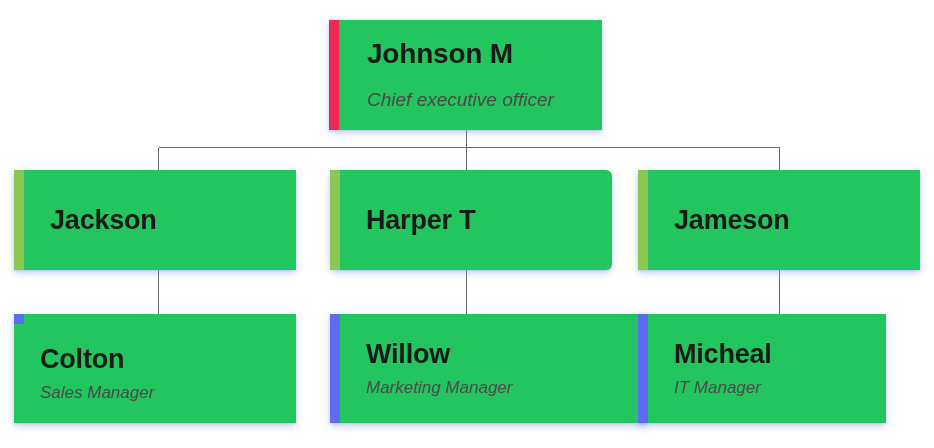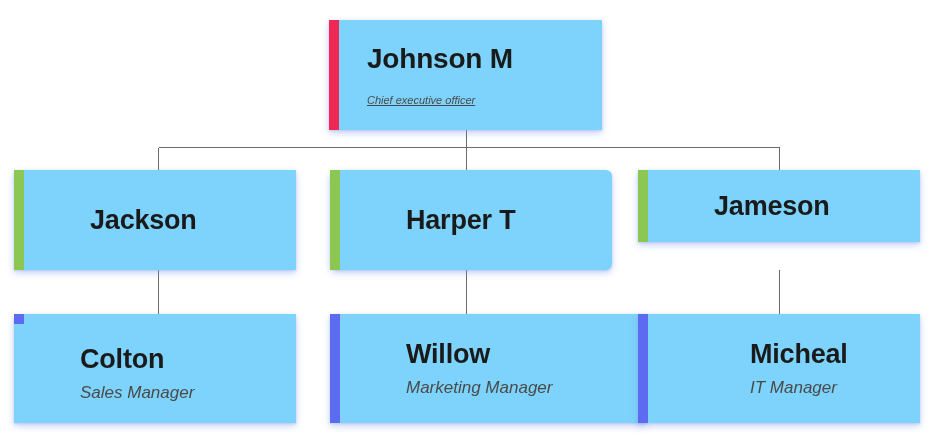--- a/index.html
+++ b/index.html
@@ -27,21 +27,21 @@
     width: 934px;
     height: 448px;
     pointer-events: none;
   }
 
   
   .node {
     position: absolute;
     display: flex;
     align-items: stretch;
-    background: #7dd3fc;
+    background: #22c55e;
     box-shadow: 0 3px 7px rgba(120,150,235,0.42),
                 0 1px 2px rgba(140,160,220,0.30);
     box-sizing: border-box;
   }
   .node-accent {
     width: 10px;
     flex: 0 0 10px;
     align-self: stretch;
   }
   .node-body {
@@ -65,22 +65,22 @@
     font-size: 17px;
     font-style: italic;
     color: #4a4a4a;
     line-height: 1.2;
     margin-top: 9px;
     white-space: nowrap;
   }
 
   
   .level-0 .node-name { font-size: 28px; }
-  .level-0 .node-title { font-size: 11px; margin-top: 20px; text-decoration: underline; }
-  .level-1 .node-body, .level-2 .node-body { padding-left: 26px; margin-left: 40px; }
+  .level-0 .node-title { font-size: 19px; margin-top: 20px; }
+  .level-1 .node-body, .level-2 .node-body { padding-left: 26px; }
 </style>
 </head>
 <body>
 
 <div id="org-chart">
 
   <svg class="connector-layer" width="934" height="448" viewBox="0 0 934 448" xmlns="http://www.w3.org/2000/svg">
     <g stroke="#6B6B6B" stroke-width="1.3" fill="none" shape-rendering="crispEdges">
 
       <path d="M466.5 130 L466.5 170"></path>
@@ -111,21 +111,21 @@
     </div>
   </div>
 
   <div class="node level-1" style="left:330px; top:170px; width:282px; height:100px;border-radius:6px;">
     <div class="node-accent" style="background:#8CC653;"></div>
     <div class="node-body">
       <div class="node-name">Harper T</div>
     </div>
   </div>
 
-  <div class="node level-1" style="left:638px; top:170px; width:282px; height:72px;">
+  <div class="node level-1" style="left:638px; top:170px; width:282px; height:100px;">
     <div class="node-accent" style="background:#8CC653;"></div>
     <div class="node-body">
       <div class="node-name">Jameson</div>
     </div>
   </div>
 
   <div class="node level-2" style="left:14px; top:314px; width:282px; height:109px;flex-direction:column;">
     <div class="node-accent" style="background:#5C6BF0;"></div>
     <div class="node-body">
       <div class="node-name">Colton</div>
@@ -134,21 +134,21 @@
   </div>
 
   <div class="node level-2" style="left:330px; top:314px; width:316px; height:109px;">
     <div class="node-accent" style="background:#5C6BF0;"></div>
     <div class="node-body">
       <div class="node-name">Willow</div>
       <div class="node-title">Marketing Manager</div>
     </div>
   </div>
 
-  <div class="node level-2" style="left:638px; top:314px; width:282px; height:109px;gap:36px;">
+  <div class="node level-2" style="left:638px; top:314px; width:248px; height:109px;">
     <div class="node-accent" style="background:#5C6BF0;"></div>
     <div class="node-body">
       <div class="node-name">Micheal</div>
       <div class="node-title">IT Manager</div>
     </div>
   </div>
 
 </div>
 
 </body></html>

